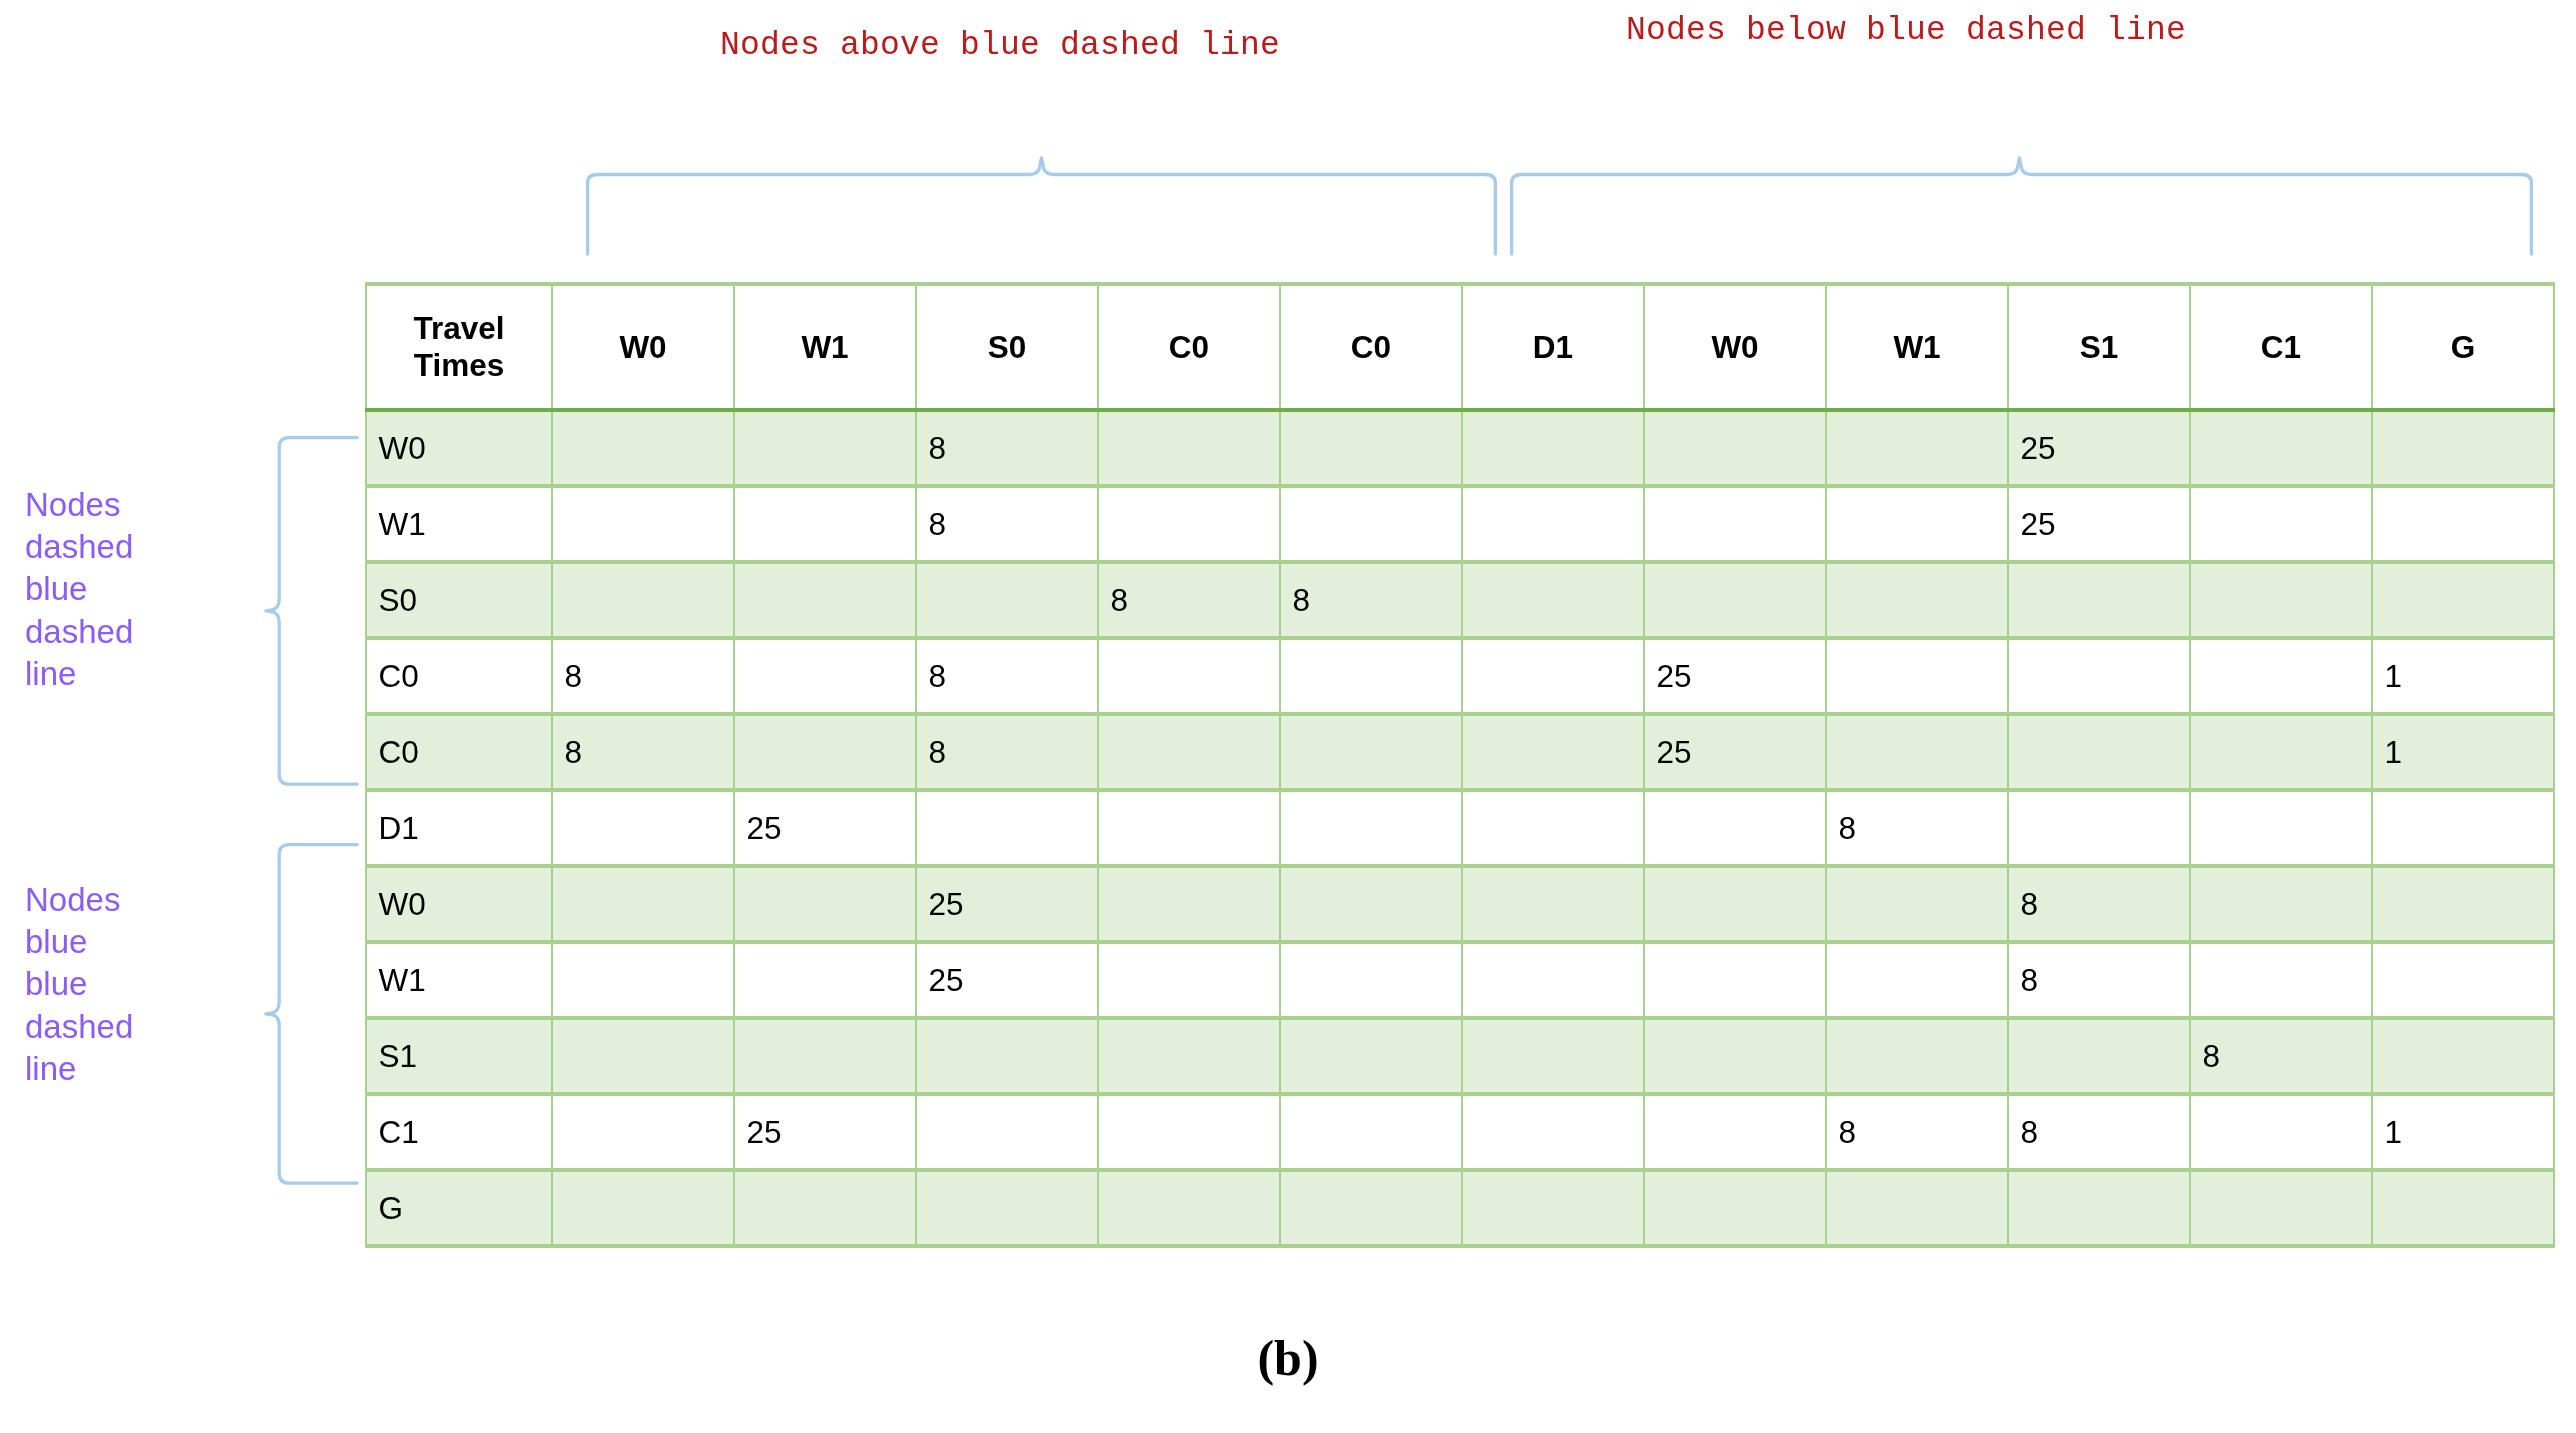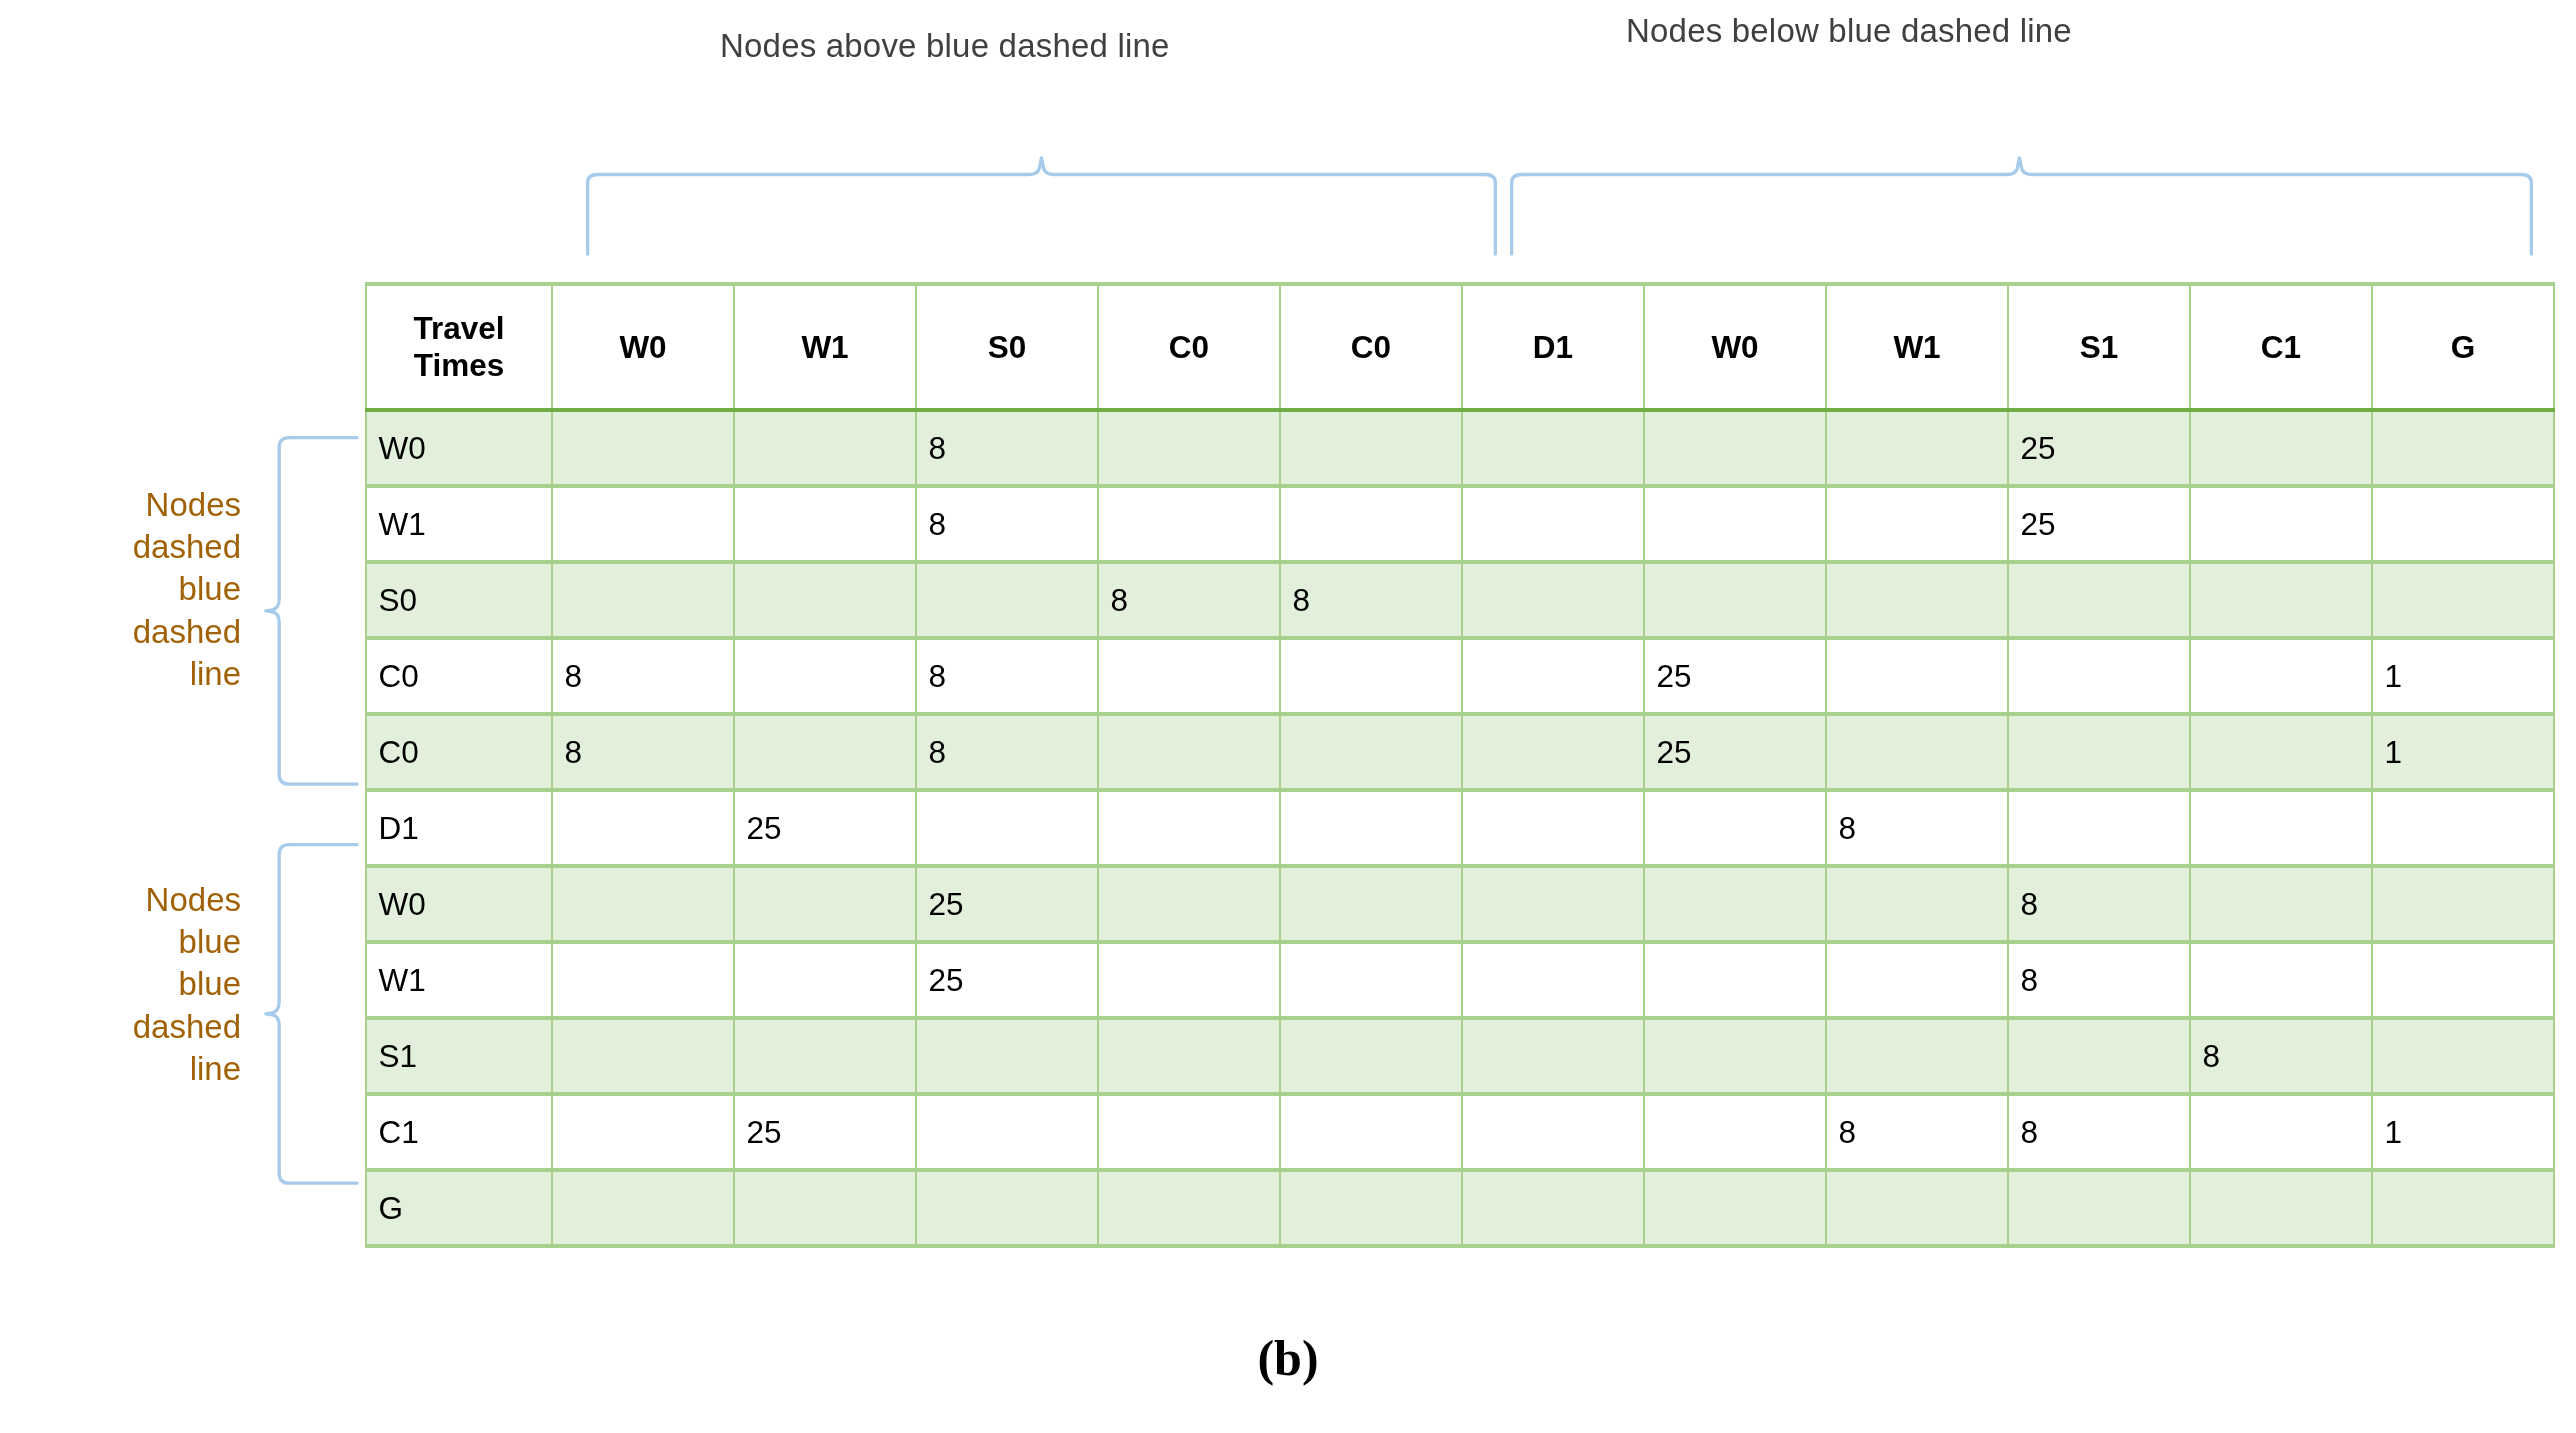--- a/index.html
+++ b/index.html
@@ -13,23 +13,24 @@
     position: relative;
     font-family: "Liberation Sans", sans-serif;
     color: #000000;
     overflow: hidden;
   }
 
   
   .top-label {
     position: absolute;
     font-size: 33px;
-    color: #404040;
+    color: #b91c1c;
     white-space: nowrap;
     letter-spacing: 0.2px;
+    font-family: Liberation Mono, monospace;
   }
   #top-label-above { left: 720px; top: 26.5px; }
   #top-label-below { left: 1626px; top: 12px; }
 
   
   .brace-svg { position: absolute; overflow: visible; }
   #top-brace-above { left: 581px; top: 156px; }
   #top-brace-below { left: 1505px; top: 156px; }
   #left-brace-above { left: 264px; top: 431px; }
   #left-brace-below { left: 264px; top: 838px; }
@@ -38,22 +39,22 @@
     stroke: #A7CBEA;
     stroke-width: 4;
     stroke-linecap: round;
     stroke-linejoin: round;
   }
 
   
   .side-label {
     position: absolute;
     font-size: 33px;
-    color: #a16207;
-    text-align: right;
+    color: #8b5cf6;
+    text-align: left;
     line-height: 1.28;
     width: 216px;
   }
   #side-label-above { left: 25px; top: 484px; }
   #side-label-below { left: 25px; top: 879px; }
 
   
   #matrix-table {
     position: absolute;
     left: 365px;

